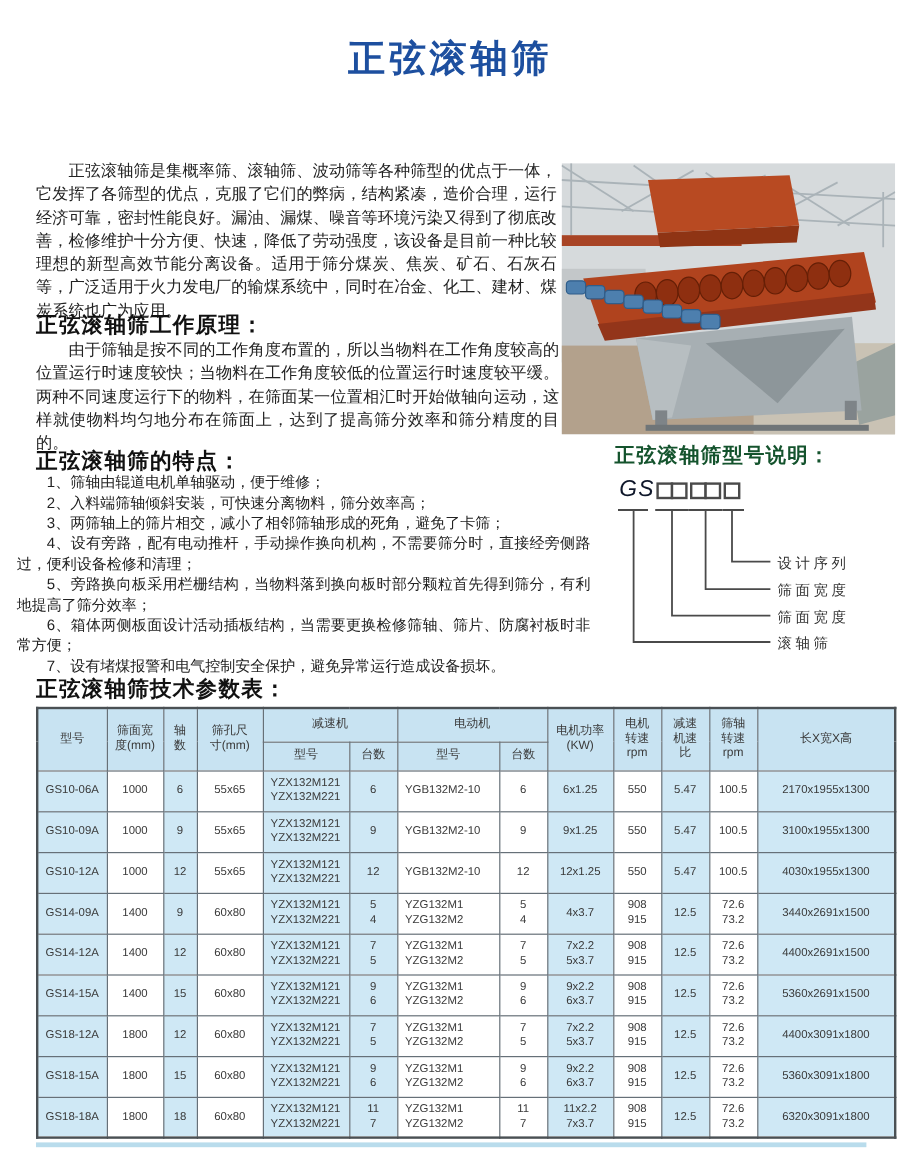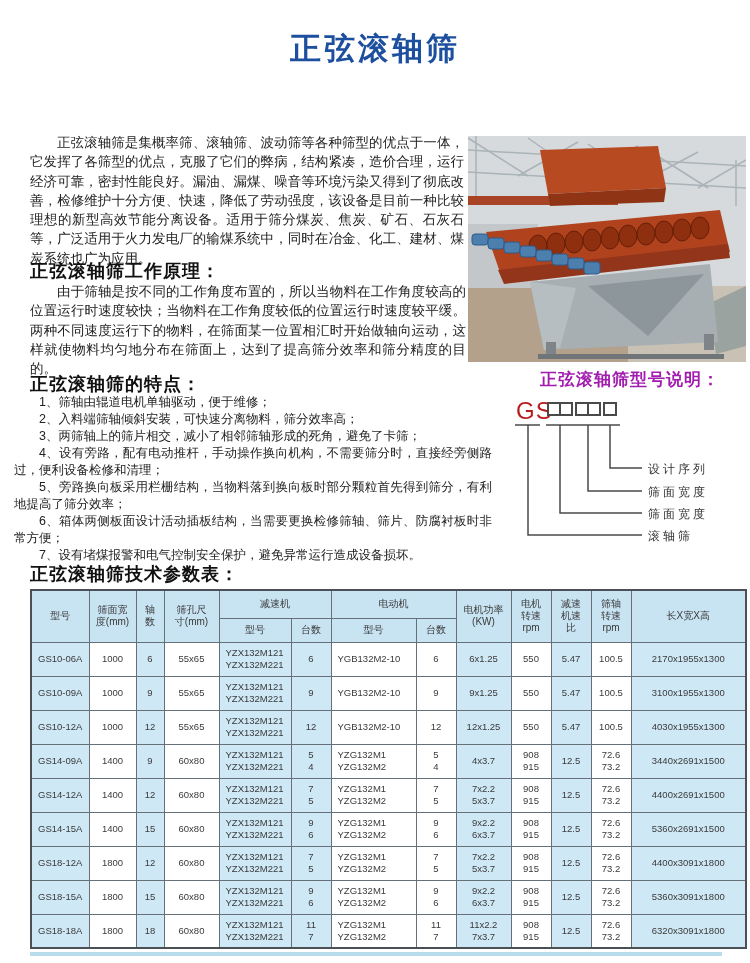--- a/index.html
+++ b/index.html
@@ -17,23 +17,23 @@
   .body-text{
     position:absolute;font-size:13.5px;line-height:19.3px;text-align:justify;
     text-indent:2em;color:#222;
   }
   .features{position:absolute;left:14px;top:394px;width:478px;}
   .feature-item{font-size:12.5px;line-height:17px;text-align:justify;text-indent:2em;color:#222;}
   
   .photo{position:absolute;left:468px;top:136px;width:278px;height:226px;}
   
   .legend{position:absolute;left:512px;top:368px;}
-  .legend-heading{font-size:17px;font-weight:bold;color:#a21caf;letter-spacing:1px;white-space:nowrap;text-align:center;}
+  .legend-heading{font-size:17px;font-weight:bold;color:#14532d;letter-spacing:1px;white-space:nowrap;}
   .legend-diagram{position:relative;margin-top:6px;width:236px;height:152px;}
-  .legend-prefix{position:absolute;left:4px;top:0;font-size:24px;color:#b91c1c;letter-spacing:1px;}
+  .legend-prefix{position:absolute;left:4px;top:0;font-size:19px;color:#0f172a;letter-spacing:1px;font-style:italic;}
   .legend-label{position:absolute;left:136px;font-size:12px;color:#333;letter-spacing:3px;white-space:nowrap;}
   .legend-svg{position:absolute;left:0;top:0;}
   
   .specs-table{
     position:absolute;left:30px;top:589px;width:715px;
     border-collapse:collapse;table-layout:fixed;
     border:2px solid #4a5054;
   }
   .specs-table th,.specs-table td{
     border:1px solid #667078;white-space:pre-line;vertical-align:middle;

